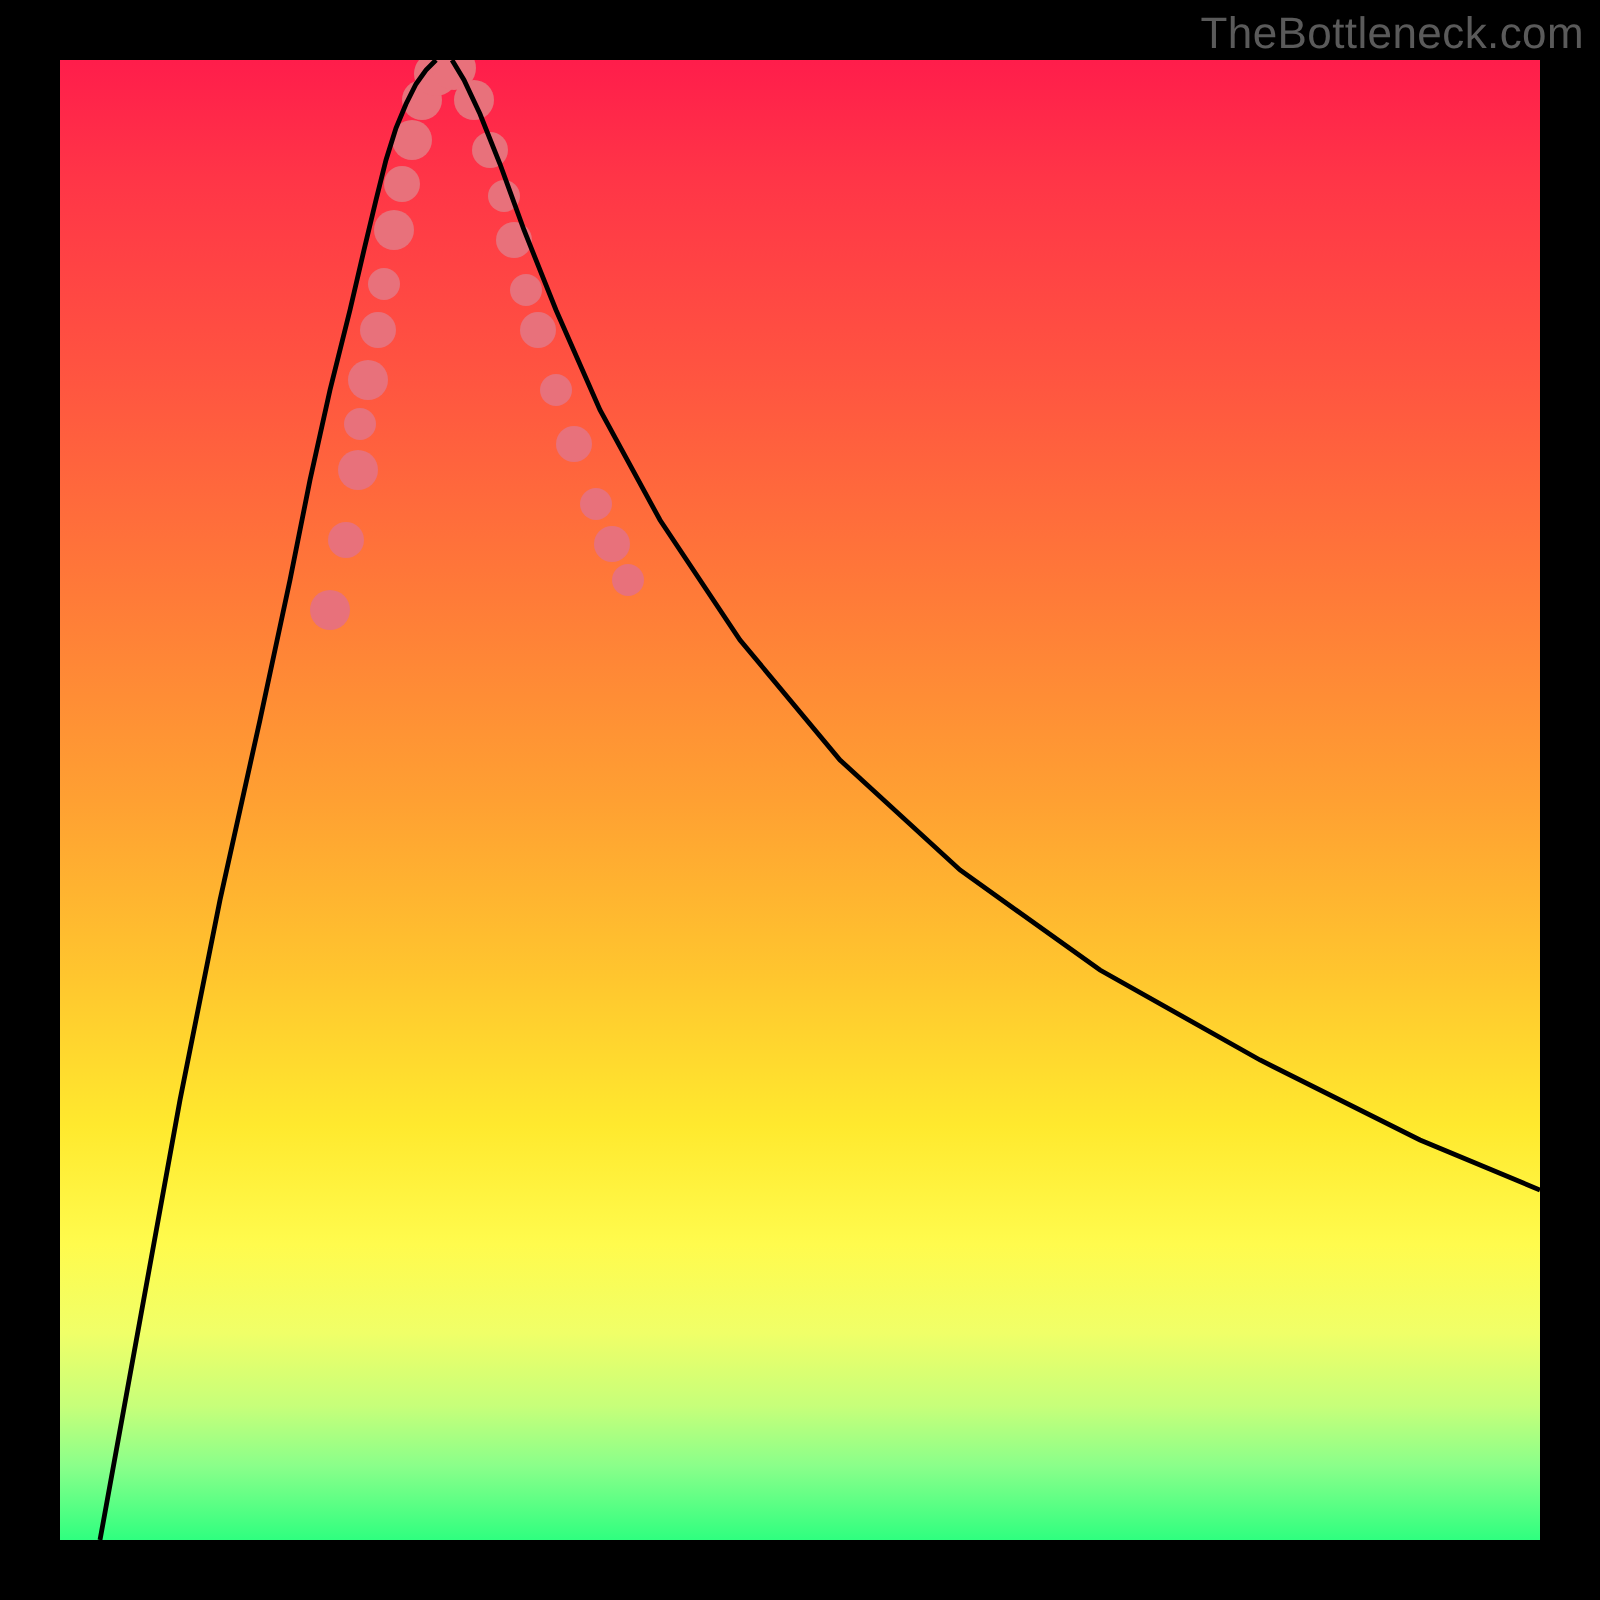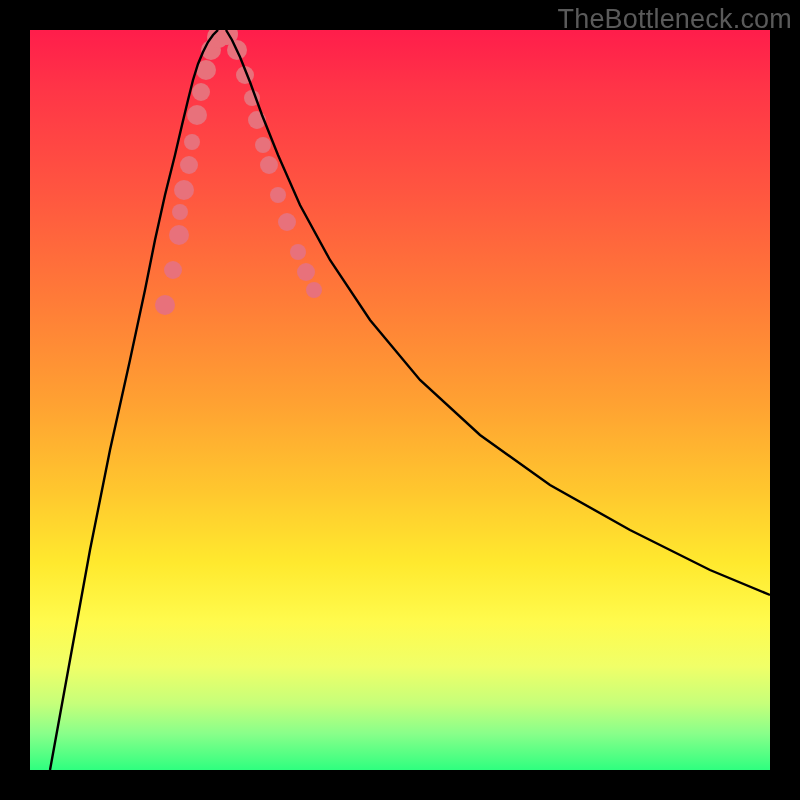--- a/index.html
+++ b/index.html
@@ -36,21 +36,21 @@
       #c6ff7a 91%,
       #8aff8a 95%,
       #2fff7f 100%
     );
   }
   .watermark {
     position: absolute;
     top: 4px;
     right: 8px;
     color: #5a5a5a;
-    font-size: 27px;
+    font-size: 22px;
     font-weight: 500;
     letter-spacing: 0.2px;
     user-select: none;
   }
   svg {
     position: absolute;
     inset: 0;
   }
 </style>
 </head>

